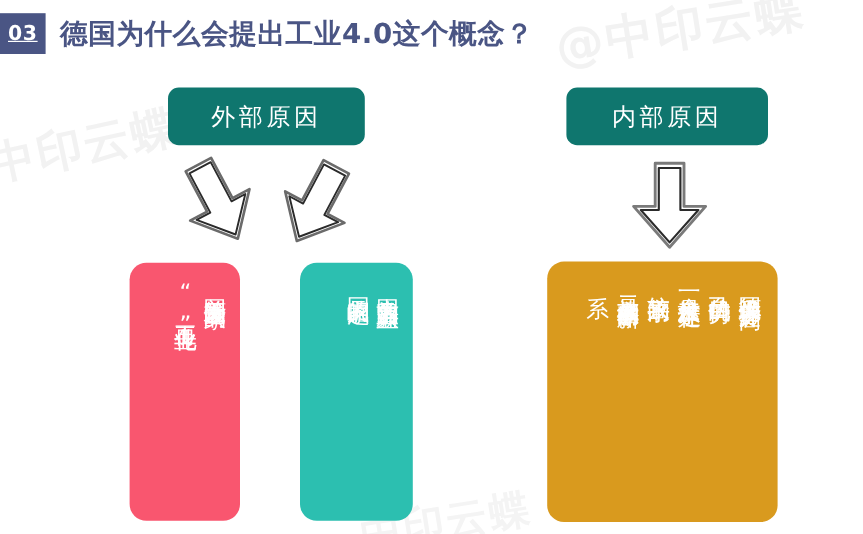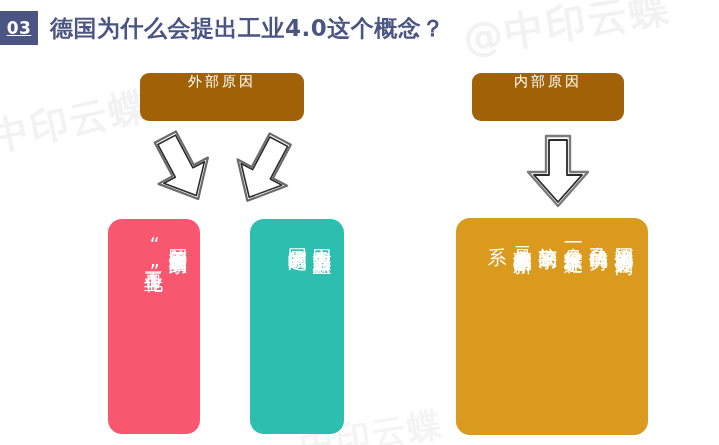--- a/index.html
+++ b/index.html
@@ -78,32 +78,32 @@
     font-size: 23px;
     font-weight: bold;
     letter-spacing: 0.5px;
     white-space: nowrap;
     font-family: "DejaVu Sans", "Liberation Sans", sans-serif;
   }
 
   
   .pill {
     position: absolute;
-    background: #a16207;
+    background: #0f766e;
     border-radius: 9px;
     color: #ffffff;
-    font-size: 14px;
-    display: flex;
-    align-items: flex-start;
+    font-size: 20px;
+    display: flex;
+    align-items: center;
     justify-content: center;
     letter-spacing: 3px;
     font-family: "DejaVu Sans", "Liberation Sans", sans-serif;
   }
   #pill-external { left: 140px; top: 73px; width: 164px; height: 48px; }
-  #pill-internal { left: 472px; top: 73px; width: 152px; height: 48px; }
+  #pill-internal { left: 472px; top: 73px; width: 168px; height: 48px; }
 
   
   .arrow {
     position: absolute;
     pointer-events: none;
   }
 
   
   .card {
     position: absolute;

